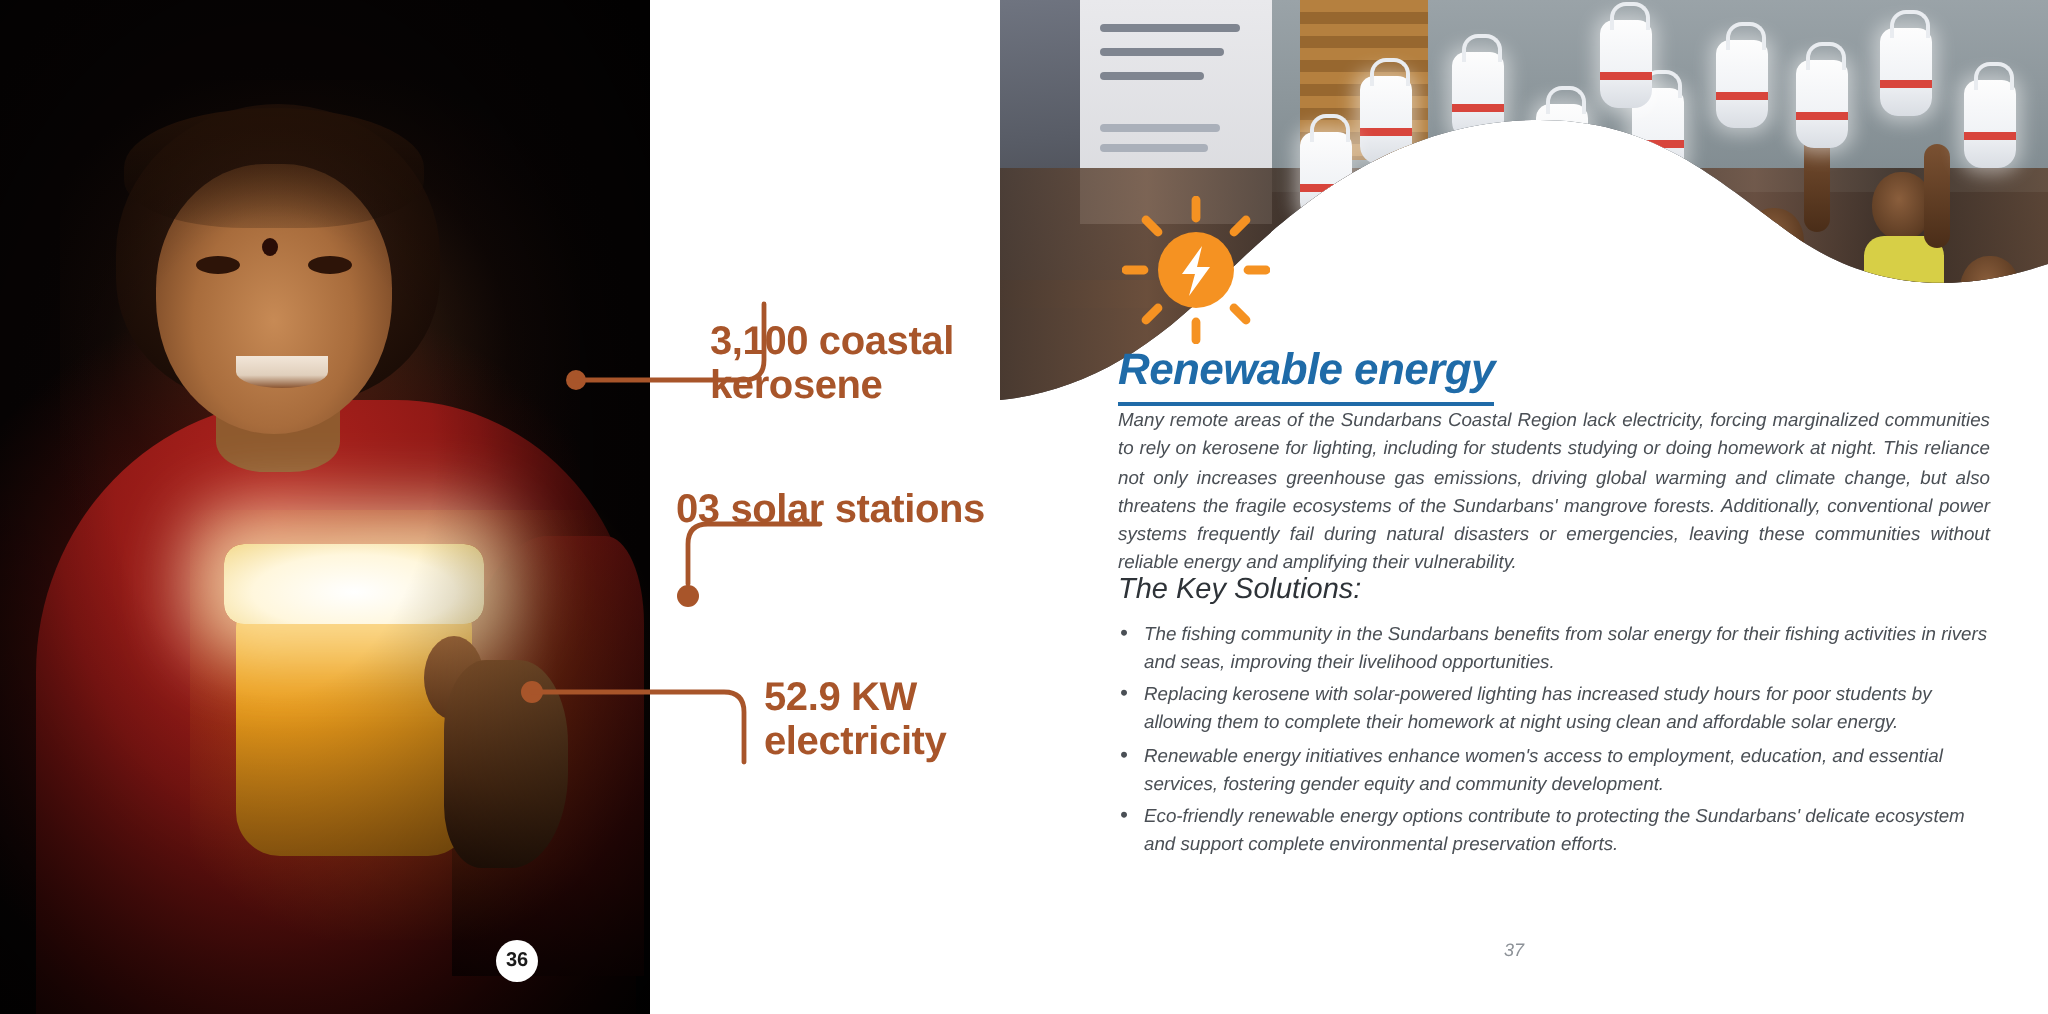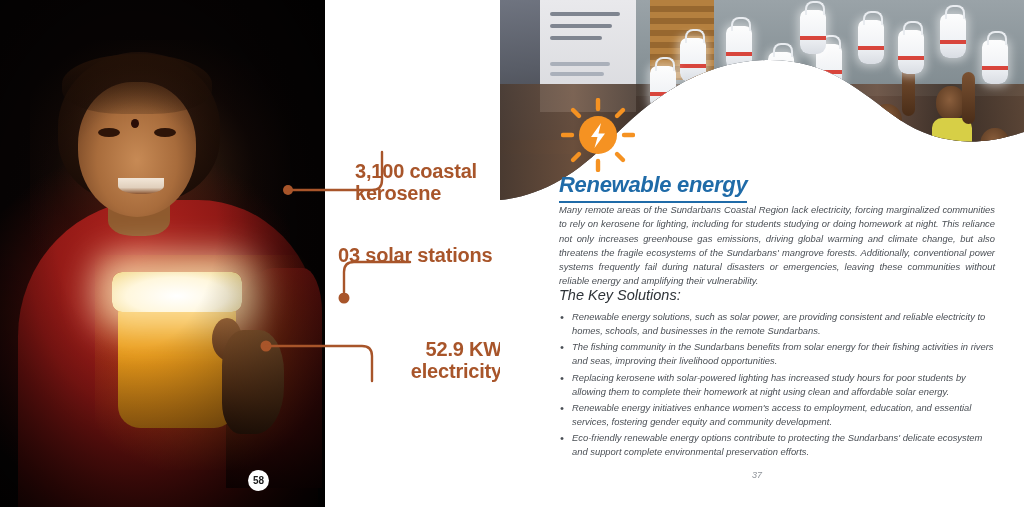--- a/index.html
+++ b/index.html
@@ -122,21 +122,21 @@
   .callout-text {
     position:absolute;
     color:#a8552a;
     font-weight:bold;
     font-family:"Liberation Sans", sans-serif;
     line-height:1.12;
     letter-spacing:-0.2px;
   }
   #callout-0-text { left:355px; top:160px; font-size:20px; width:135px; }
   #callout-1-text { left:338px; top:244px; font-size:20px; width:170px; }
-  #callout-2-text { left:382px; top:338px; font-size:20px; width:120px;text-align:right; }
+  #callout-2-text { left:382px; top:338px; font-size:20px; width:120px; }
   .connector { position:absolute; overflow:visible; }
   #connector-0 { left:280px; top:150px; width:120px; height:60px; }
   #connector-1 { left:330px; top:258px; width:90px; height:50px; }
   #connector-2 { left:258px; top:335px; width:130px; height:60px; }
 
   
   #right-page {
     position:absolute; left:500px; top:0; width:524px; height:507px;
     background:#ffffff; overflow:hidden;font-style:italic;
   }
@@ -260,21 +260,21 @@
     <div class="lantern-body">
       
     </div>
     <div class="lantern-top"></div>
     <div class="hand-thumb"></div>
     <div class="hand"></div>
 
     <div class="vignette"></div>
   </div>
 
-  <div id="page-num-left">58</div>
+  <div id="page-num-left">36</div>
 
   <svg id="connector-0" class="connector" viewBox="0 0 120 60">
     <circle cx="8" cy="40" r="5" fill="#a8552a"></circle>
     <path d="M 8 40 L 92 40 Q 102 40 102 30 L 102 2" stroke="#a8552a" stroke-width="2.4" fill="none" stroke-linecap="round"></path>
   </svg>
   <div class="callout-text" id="callout-0-text">
     <span>3,100 coastal</span><br>
     <span>kerosene</span>
   </div>
 
@@ -358,21 +358,20 @@
     <path d="M 40 25 L 30 39 L 36.5 39 L 33.5 50 L 44 35.5 L 37.5 35.5 Z" fill="#ffffff"></path>
   </svg>
 
   <div id="section-title">Renewable energy</div>
 
   <p id="intro-paragraph">Many remote areas of the Sundarbans Coastal Region lack electricity, forcing marginalized communities to rely on kerosene for lighting, including for students studying or doing homework at night. This reliance not only increases greenhouse gas emissions, driving global warming and climate change, but also threatens the fragile ecosystems of the Sundarbans' mangrove forests. Additionally, conventional power systems frequently fail during natural disasters or emergencies, leaving these communities without reliable energy and amplifying their vulnerability.</p>
 
   <h2 id="solutions-title">The Key Solutions:</h2>
 
   <ul id="solutions-list">
-      <li>Renewable energy solutions, such as solar power, are providing consistent and reliable electricity to homes, schools, and businesses in the remote Sundarbans.</li>
       <li>The fishing community in the Sundarbans benefits from solar energy for their fishing activities in rivers and seas, improving their livelihood opportunities.</li>
       <li>Replacing kerosene with solar-powered lighting has increased study hours for poor students by allowing them to complete their homework at night using clean and affordable solar energy.</li>
       <li>Renewable energy initiatives enhance women's access to employment, education, and essential services, fostering gender equity and community development.</li>
       <li>Eco-friendly renewable energy options contribute to protecting the Sundarbans' delicate ecosystem and support complete environmental preservation efforts.</li>
     </ul>
 
   <div id="page-num-right">37</div>
 </div>
 
 </body></html>

